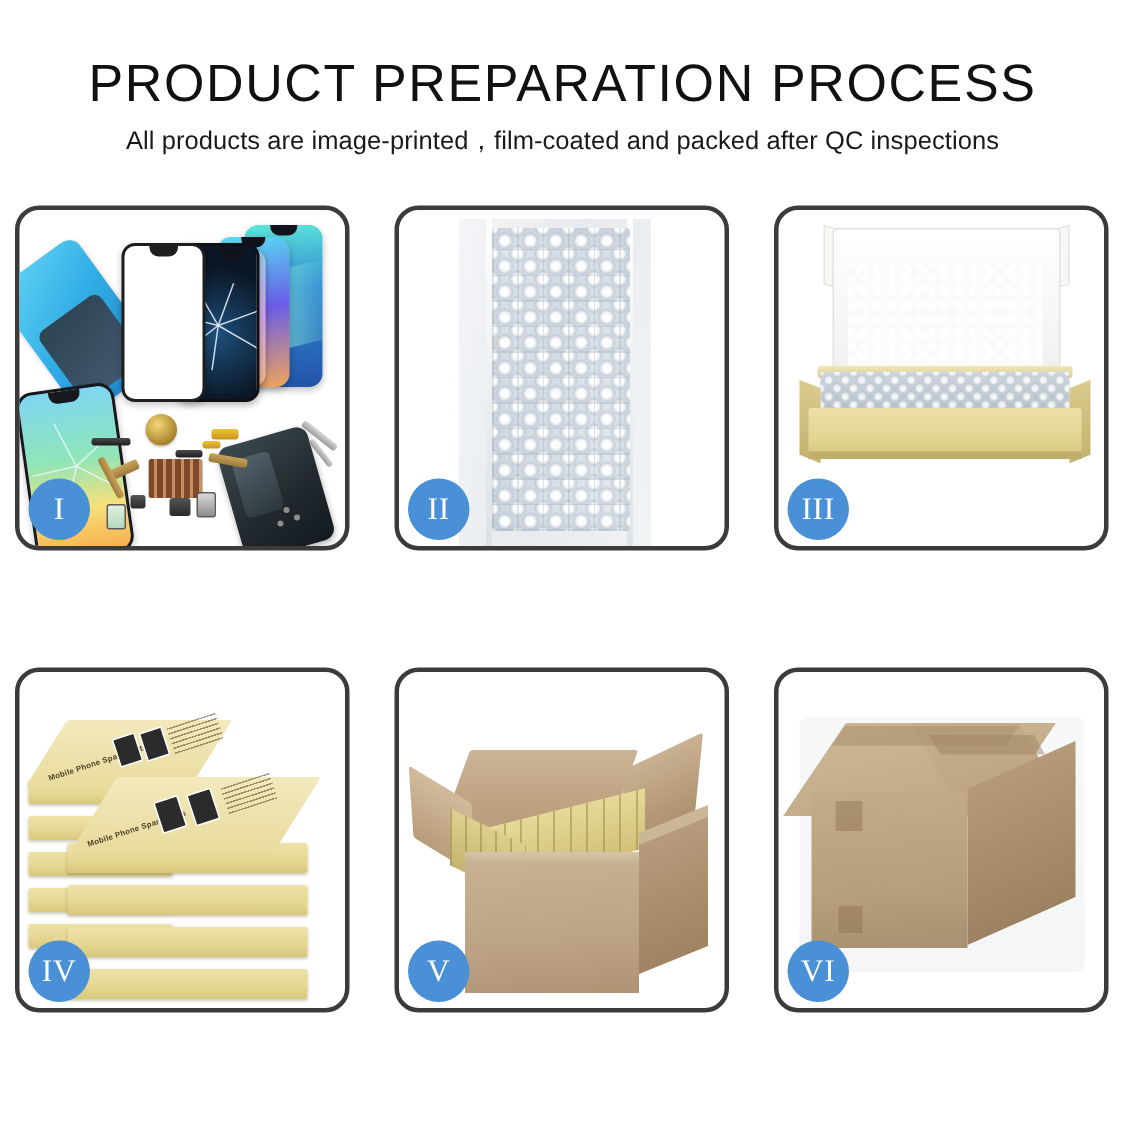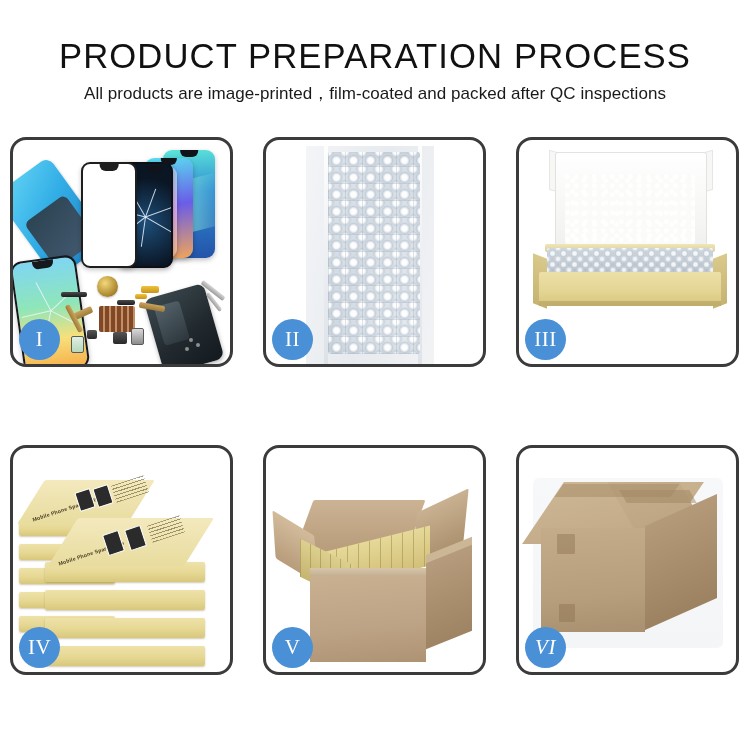--- a/index.html
+++ b/index.html
@@ -65,21 +65,21 @@
     border-radius: 16px;
     background: #ffffff;
     box-sizing: border-box;
     overflow: hidden;
   }
   .p1 { left: 0px;   top: 0px; }
   .p2 { left: 253px; top: 0px; }
   .p3 { left: 506px; top: 0px; }
   .p4 { left: 0px;   top: 308px; }
   .p5 { left: 253px; top: 308px; }
-  .p6 { left: 506px; top: 308px; font-style: italic; }
+  .p6 { left: 506px; top: 308px; }
 
   .stage {
     position: absolute;
     inset: 0;
     overflow: hidden;
   }
 
   
   .badge {
     position: absolute;

